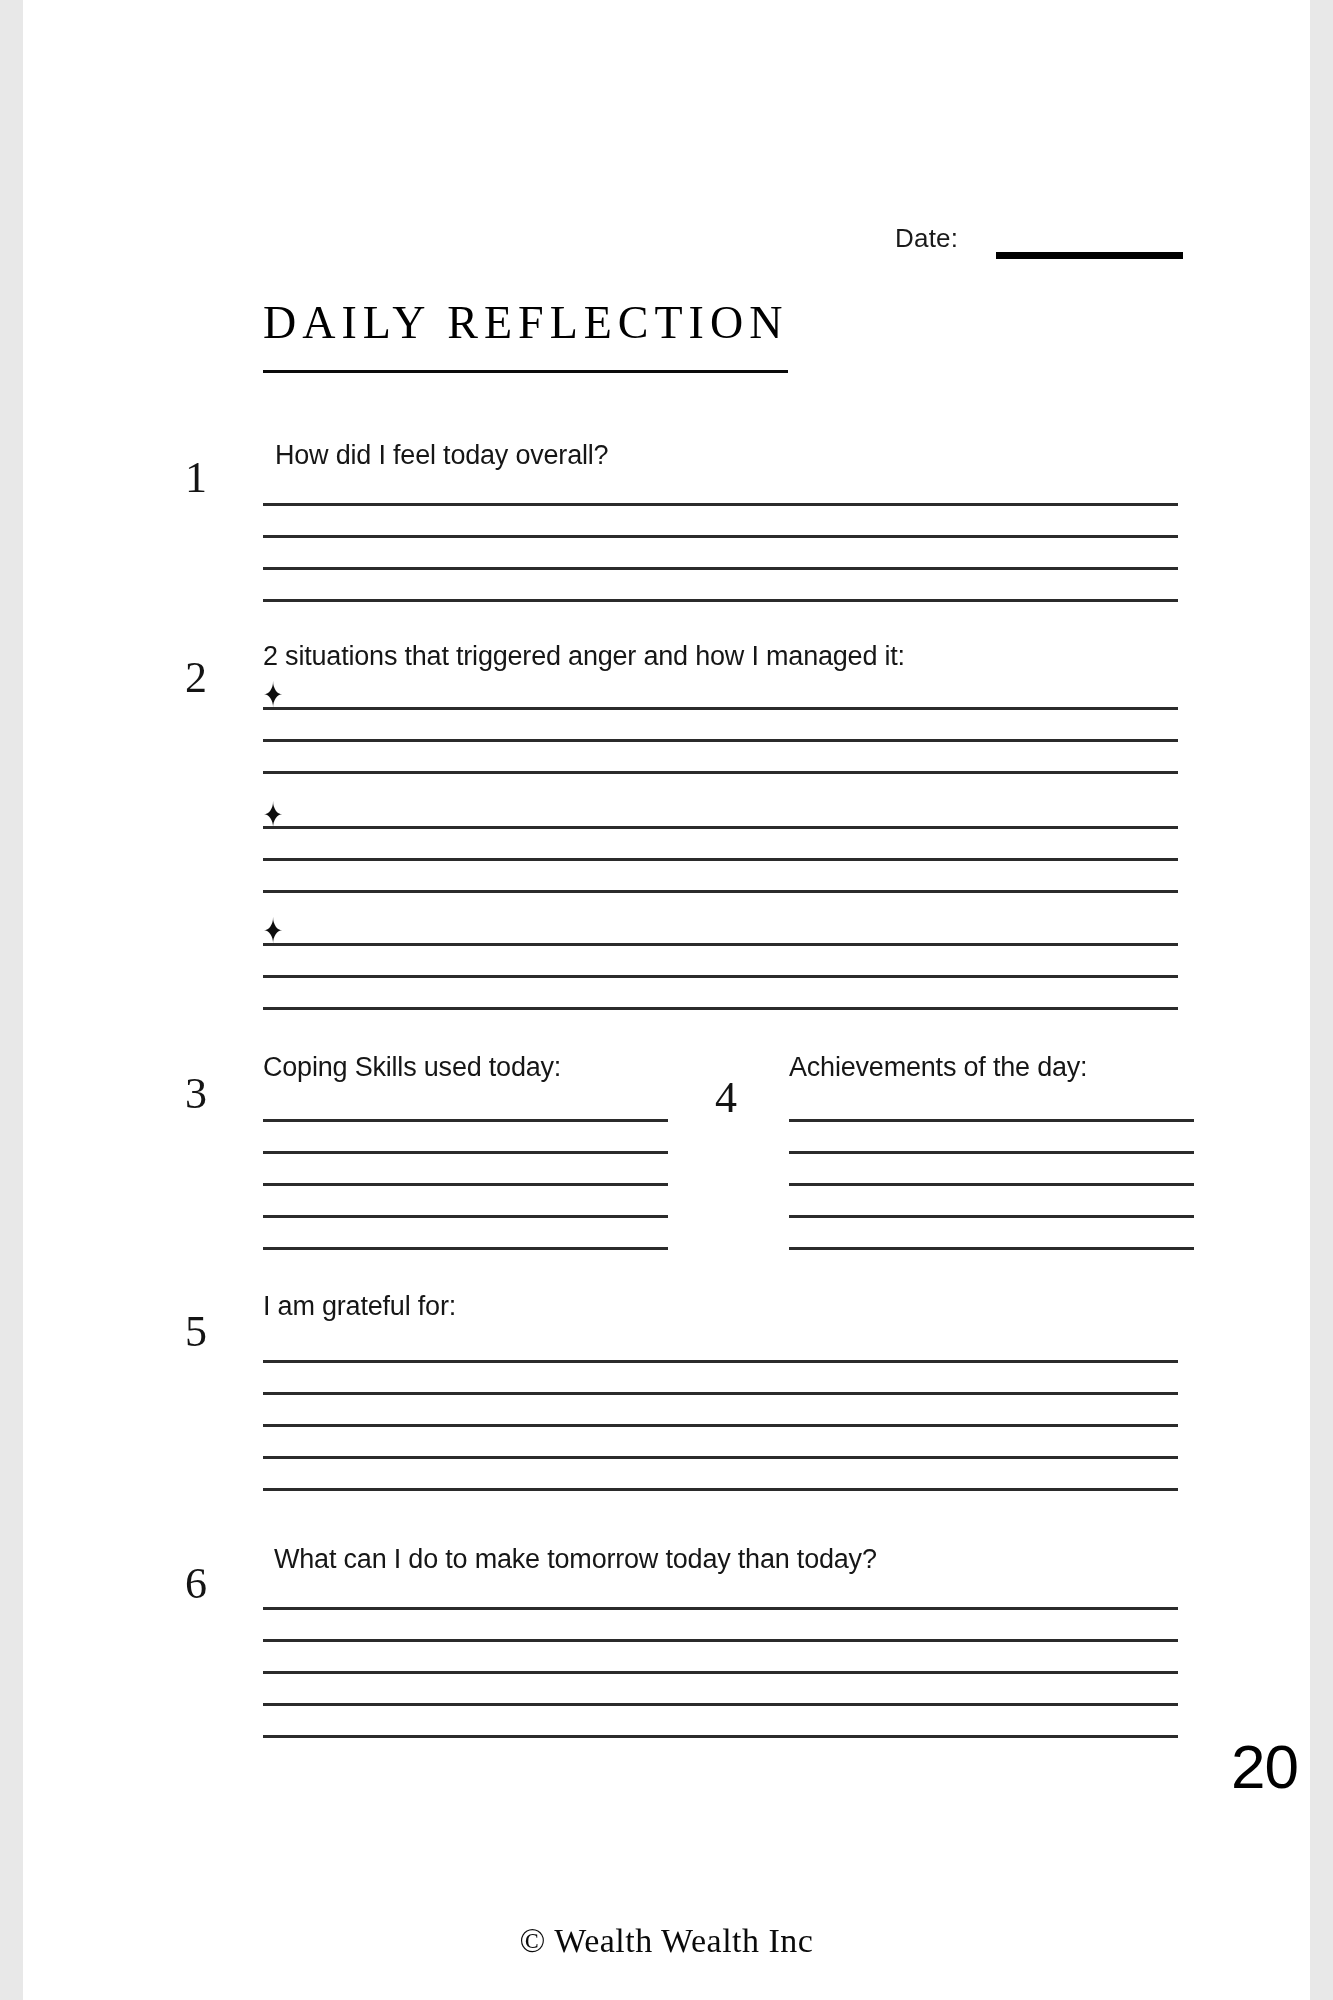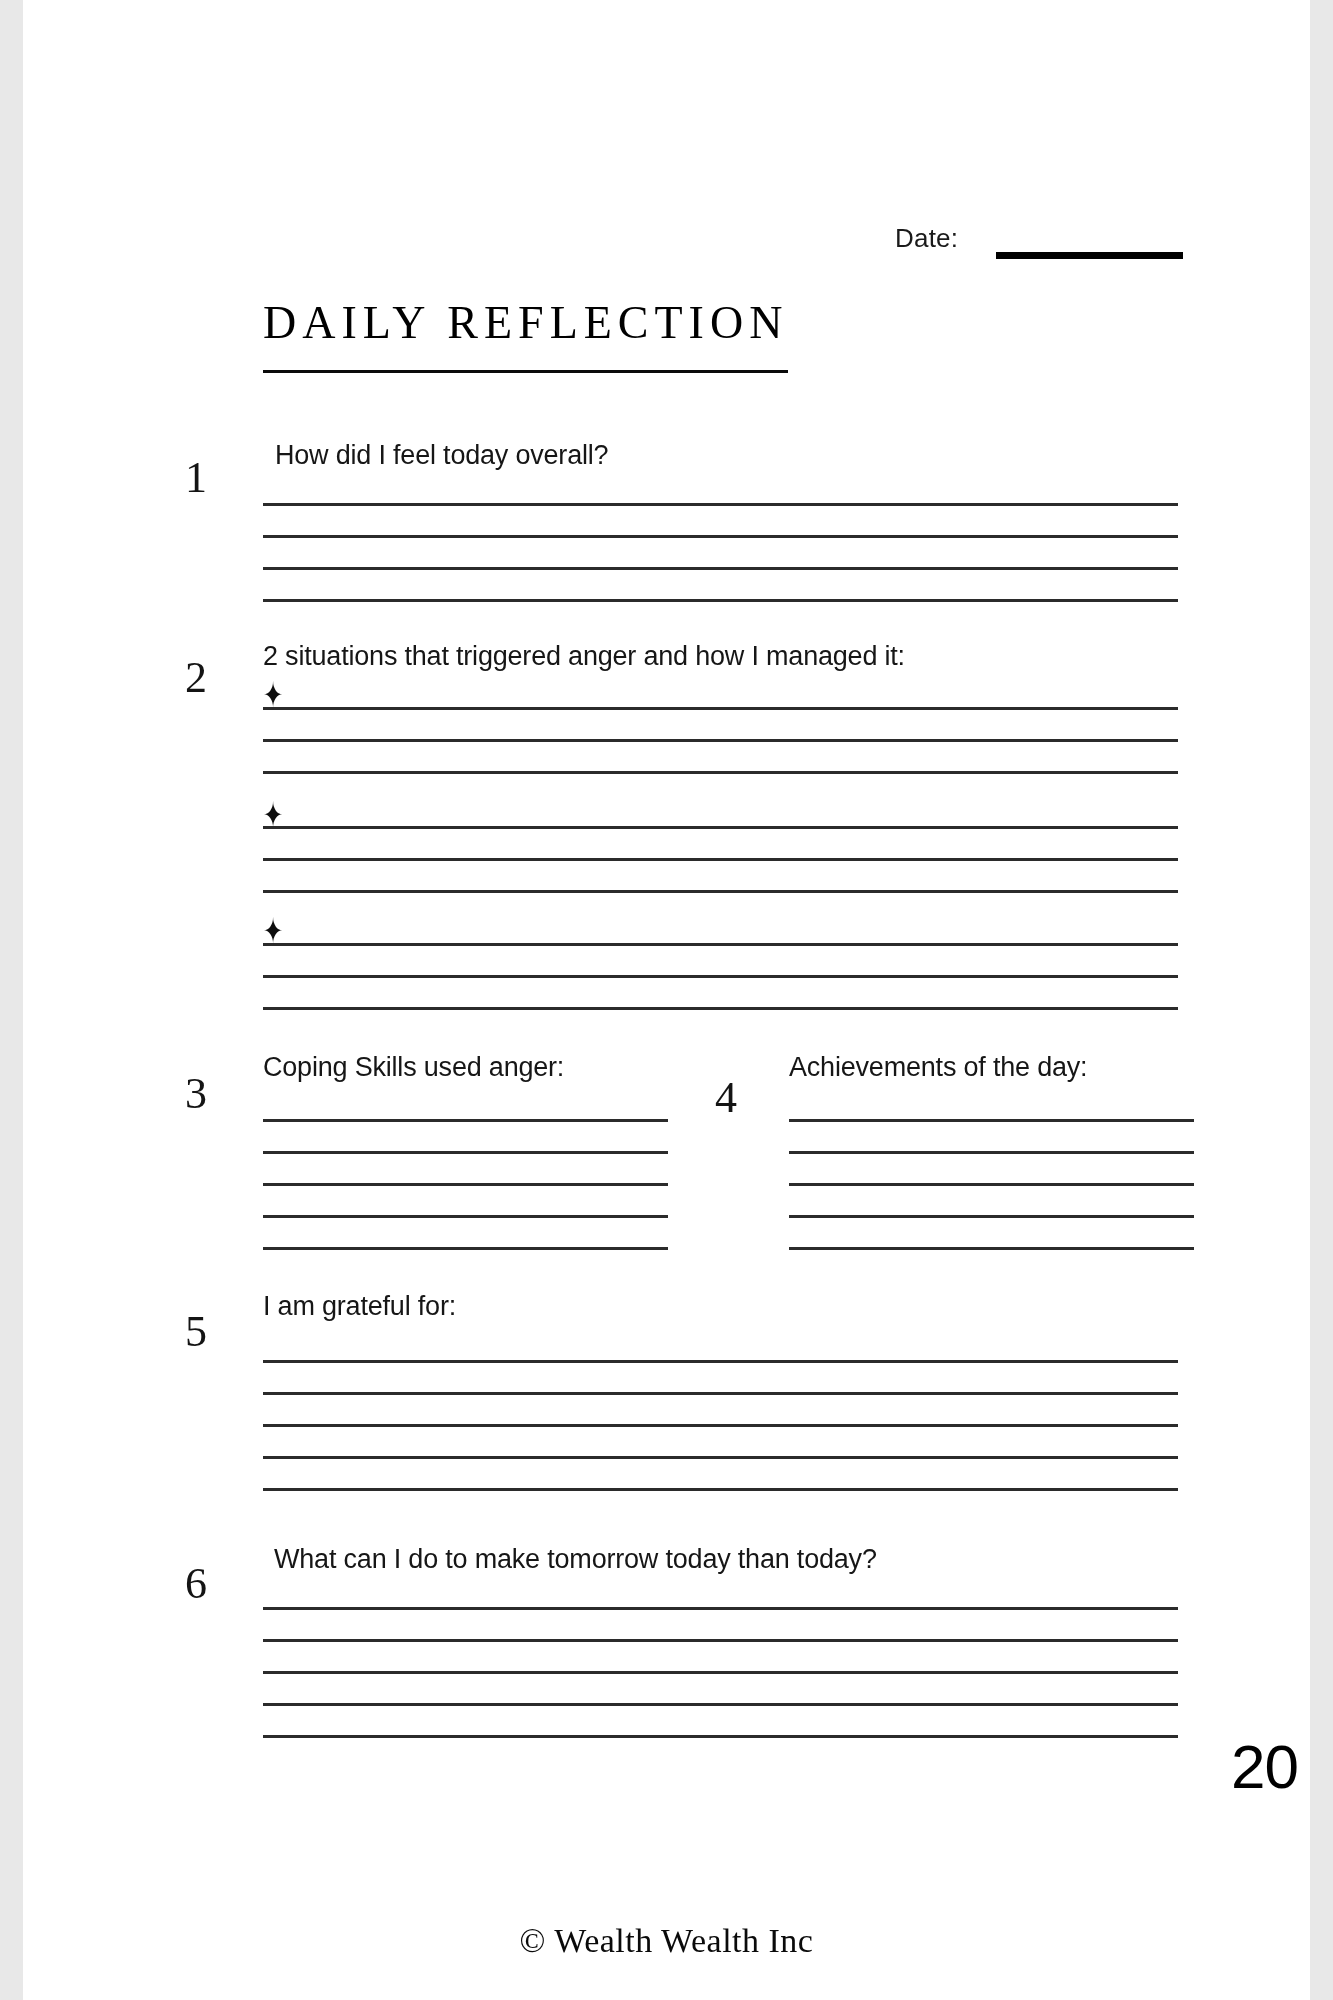--- a/index.html
+++ b/index.html
@@ -140,21 +140,21 @@
       <div class="rule"></div>
     </div>
   <span class="abs bullet b3">✦</span>
   <div class="abs rules w-full r2c">
       <div class="rule"></div>
       <div class="rule"></div>
       <div class="rule"></div>
     </div>
 
   <div class="abs sec-num n3">3</div>
-  <div class="abs question q3">Coping Skills used anger:</div>
+  <div class="abs question q3">Coping Skills used today:</div>
   <div class="abs rules w-col r3">
       <div class="rule"></div>
       <div class="rule"></div>
       <div class="rule"></div>
       <div class="rule"></div>
       <div class="rule"></div>
     </div>
 
   <div class="abs sec-num n4">4</div>
   <div class="abs question q4">Achievements of the day:</div>

